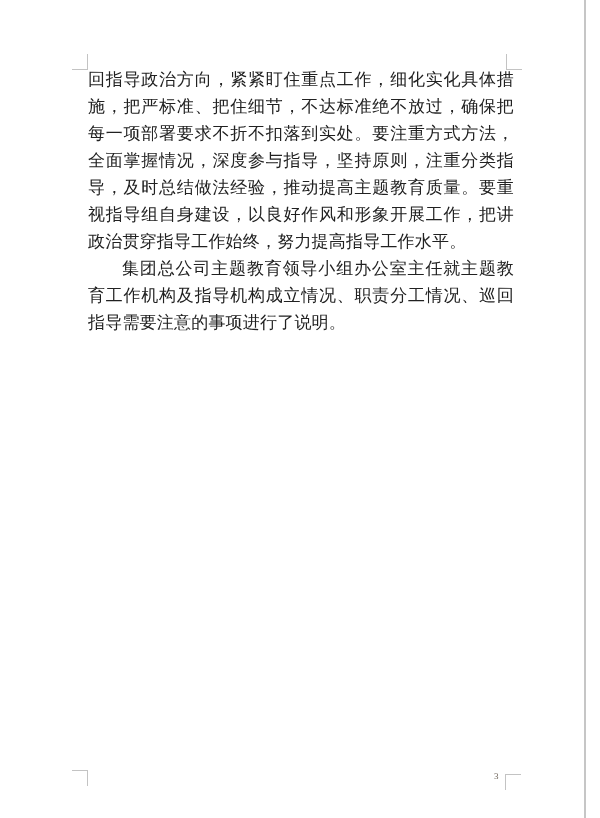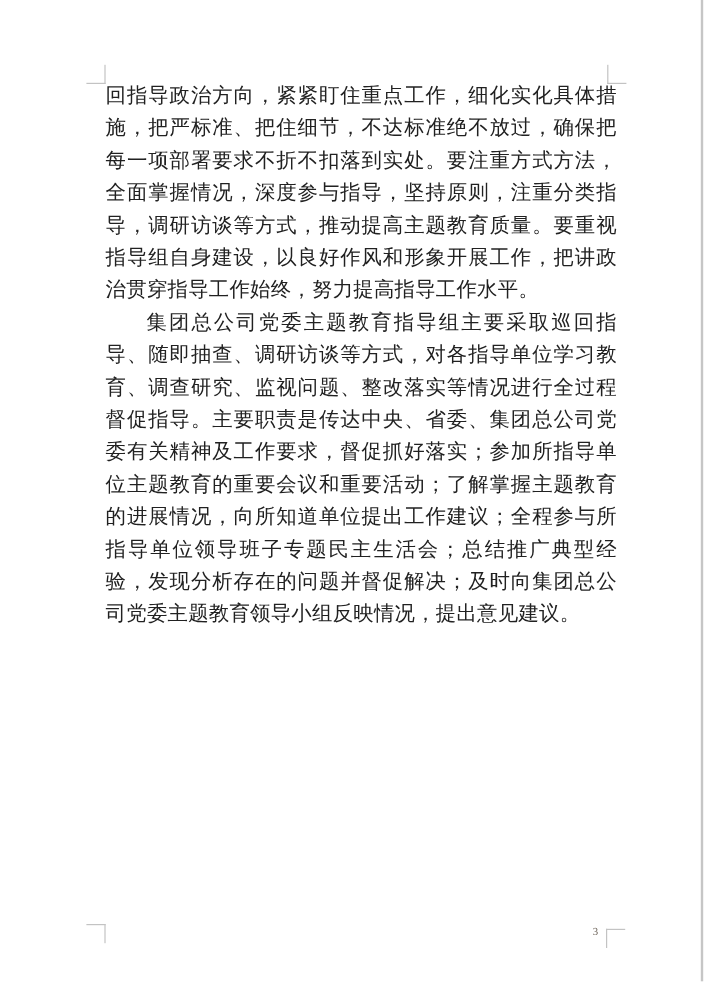--- a/index.html
+++ b/index.html
@@ -42,19 +42,19 @@
 <div class="page">
 
   <div class="crop tl"></div>
   <div class="crop tr"></div>
   <div class="crop bl"></div>
   <div class="crop br"></div>
 
   <div class="page-edge"></div>
 
   <div class="body-text">
-    <p class="no-indent">回指导政治方向，紧紧盯住重点工作，细化实化具体措施，把严标准、把住细节，不达标准绝不放过，确保把每一项部署要求不折不扣落到实处。要注重方式方法，全面掌握情况，深度参与指导，坚持原则，注重分类指导，调研访谈等方式，推动提高主题教育质量。要重视指导组自身建设，以良好作风和形象开展工作，把讲政治贯穿指导工作始终，努力提高指导工作水平。</p>
-    <p>集团总公司党委主题教育指导组主要采取巡回指导、随即抽查、调研访谈等方式，对各指导单位学习教育、调查研究、监视问题、整改落实等情况进行全过程督促指导。主要职责是传达中央、省委、集团总公司党委有关精神及工作要求，督促抓好落实；参加所指导单位主题教育的重要会议和重要活动；了解掌握主题教育的进展情况，向所知道单位提出工作建议；全程参与所指导单位领导班子专题民主生活会；总结推广典型经验，发现分析存在的问题并督促解决；及时向集团总公司党委主题教育领导小组反映情况，提出意见建议。</p>
+    <p class="no-indent">回指导政治方向，紧紧盯住重点工作，细化实化具体措施，把严标准、把住细节，不达标准绝不放过，确保把每一项部署要求不折不扣落到实处。要注重方式方法，全面掌握情况，深度参与指导，坚持原则，注重分类指导，及时总结做法经验，推动提高主题教育质量。要重视指导组自身建设，以良好作风和形象开展工作，把讲政治贯穿指导工作始终，努力提高指导工作水平。</p>
+    <p>集团总公司主题教育领导小组办公室主任就主题教育工作机构及指导机构成立情况、职责分工情况、巡回指导需要注意的事项进行了说明。</p>
   </div>
 
   <div class="page-number">3</div>
 
 </div>
 
 </body></html>

